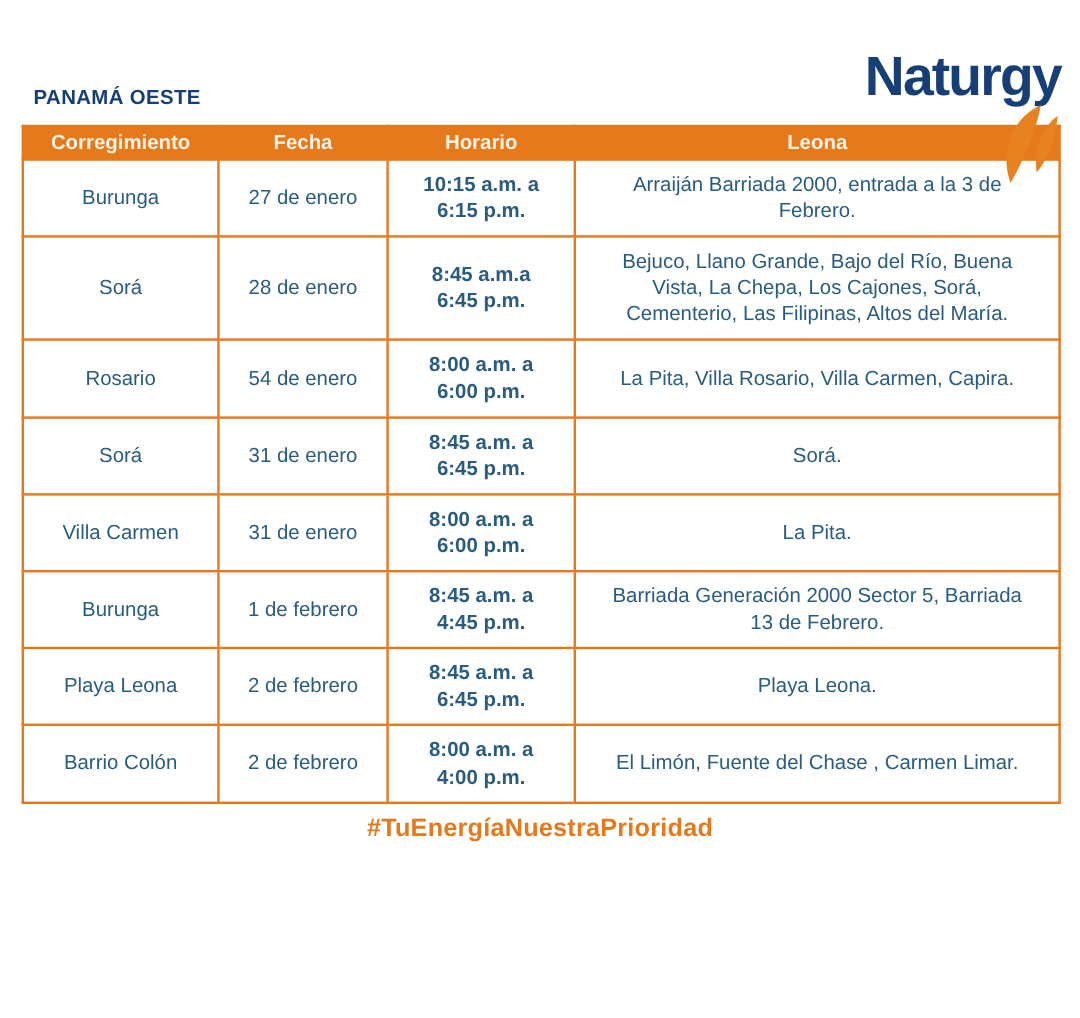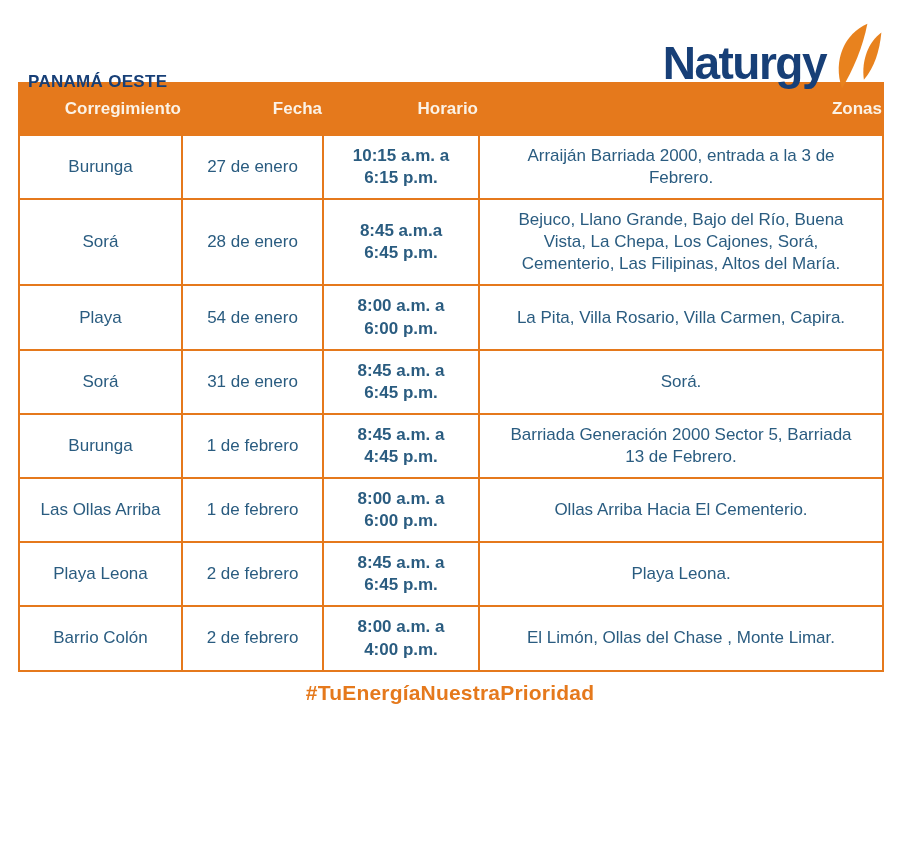--- a/index.html
+++ b/index.html
@@ -6,23 +6,23 @@
   html, body { width: 900px; height: 848px; background: #ffffff; overflow: hidden; }
   body { font-family: "Liberation Sans", sans-serif; position: relative; }
 
   :root {
     --orange: #E5791C;
     --navy: #173F77;
     --cell-text: #2A5C80;
     --header-text: #FBF2E6;
   }
 
-  .top-bar { position: relative; height: 82px; text-decoration: underline; }
+  .top-bar { position: relative; height: 104px; text-decoration: underline; }
 
-  .logo { position: absolute; top: 22px; right: 16px; display: flex; align-items: flex-start; }
+  .logo { position: absolute; top: 22px; right: 16px; display: flex; align-items: flex-end; flex-direction: column; }
   .logo-word {
     font-size: 46px; font-weight: bold; color: var(--navy);
     letter-spacing: -1.5px; line-height: 1; margin-top: 18px;
   }
   .logo-butterfly { width: 56px; height: 70px; margin-left: 2px; }
 
   .region-title {
     position: absolute; left: 28px; top: 72px;
     font-size: 17px; font-weight: bold; color: var(--navy); letter-spacing: 0.3px;
   }
@@ -33,21 +33,21 @@
   }
   table.schedule th, table.schedule td { border: 2px solid var(--orange); }
 
   col.c-corr { width: 163px; }
   col.c-fecha { width: 141px; }
   col.c-hora { width: 156px; }
   col.c-zonas { width: 404px; }
 
   thead th {
     background: var(--orange); color: var(--header-text);
-    font-size: 17px; font-weight: bold; height: 52px; text-align: right;
+    font-size: 17px; font-weight: bold; height: 28px; text-align: center;
   }
 
   tbody td {
     color: var(--cell-text); font-size: 17px; text-align: center;
     padding: 9px 10px; line-height: 1.3; background: #ffffff;
   }
   td.zonas { padding: 9px 30px; }
   td.horario .time-line { display: block; font-weight: bold; }
 
   .hashtag {
@@ -78,21 +78,21 @@
     <col class="c-corr">
       <col class="c-fecha">
       <col class="c-hora">
       <col class="c-zonas">
   </colgroup>
   <thead>
     <tr>
       <th>Corregimiento</th>
       <th>Fecha</th>
       <th>Horario</th>
-      <th>Zonas</th>
+      <th>Leona</th>
     </tr>
   </thead>
   <tbody>
   <tr>
     <td class="corregimiento">Burunga</td>
     <td class="fecha">27 de enero</td>
     <td class="horario">
       <span class="time-line">10:15 a.m. a</span>
       <span class="time-line">6:15 p.m.</span>
     </td>
@@ -103,76 +103,76 @@
     <td class="corregimiento">Sorá</td>
     <td class="fecha">28 de enero</td>
     <td class="horario">
       <span class="time-line">8:45 a.m.a</span>
       <span class="time-line">6:45 p.m.</span>
     </td>
     <td class="zonas">Bejuco, Llano Grande, Bajo del Río, Buena Vista, La Chepa, Los Cajones, Sorá, Cementerio, Las Filipinas, Altos del María.</td>
   </tr>
 
   <tr>
-    <td class="corregimiento">Playa</td>
+    <td class="corregimiento">Rosario</td>
     <td class="fecha">54 de enero</td>
     <td class="horario">
       <span class="time-line">8:00 a.m. a</span>
       <span class="time-line">6:00 p.m.</span>
     </td>
     <td class="zonas">La Pita, Villa Rosario, Villa Carmen, Capira.</td>
   </tr>
 
 
   <tr>
     <td class="corregimiento">Sorá</td>
     <td class="fecha">31 de enero</td>
     <td class="horario">
       <span class="time-line">8:45 a.m. a</span>
       <span class="time-line">6:45 p.m.</span>
     </td>
     <td class="zonas">Sorá.</td>
   </tr>
 
+  <tr>
+    <td class="corregimiento">Villa Carmen</td>
+    <td class="fecha">31 de enero</td>
+    <td class="horario">
+      <span class="time-line">8:00 a.m. a</span>
+      <span class="time-line">6:00 p.m.</span>
+    </td>
+    <td class="zonas">La Pita.</td>
+  </tr>
 
   <tr>
     <td class="corregimiento">Burunga</td>
     <td class="fecha">1 de febrero</td>
     <td class="horario">
       <span class="time-line">8:45 a.m. a</span>
       <span class="time-line">4:45 p.m.</span>
     </td>
     <td class="zonas">Barriada Generación 2000 Sector 5, Barriada 13 de Febrero.</td>
   </tr>
 
-  <tr>
-    <td class="corregimiento">Las Ollas Arriba</td>
-    <td class="fecha">1 de febrero</td>
-    <td class="horario">
-      <span class="time-line">8:00 a.m. a</span>
-      <span class="time-line">6:00 p.m.</span>
-    </td>
-    <td class="zonas">Ollas Arriba Hacia El Cementerio.</td>
-  </tr>
 
   <tr>
     <td class="corregimiento">Playa Leona</td>
     <td class="fecha">2 de febrero</td>
     <td class="horario">
       <span class="time-line">8:45 a.m. a</span>
       <span class="time-line">6:45 p.m.</span>
     </td>
     <td class="zonas">Playa Leona.</td>
   </tr>
 
   <tr>
     <td class="corregimiento">Barrio Colón</td>
     <td class="fecha">2 de febrero</td>
     <td class="horario">
       <span class="time-line">8:00 a.m. a</span>
       <span class="time-line">4:00 p.m.</span>
     </td>
-    <td class="zonas">El Limón, Ollas del Chase , Monte Limar.</td>
+    <td class="zonas">El Limón, Fuente del Chase , Carmen Limar.</td>
   </tr>
 </tbody>
 </table>
 
 <div class="hashtag">#TuEnergíaNuestraPrioridad</div>
 
 </body></html>

